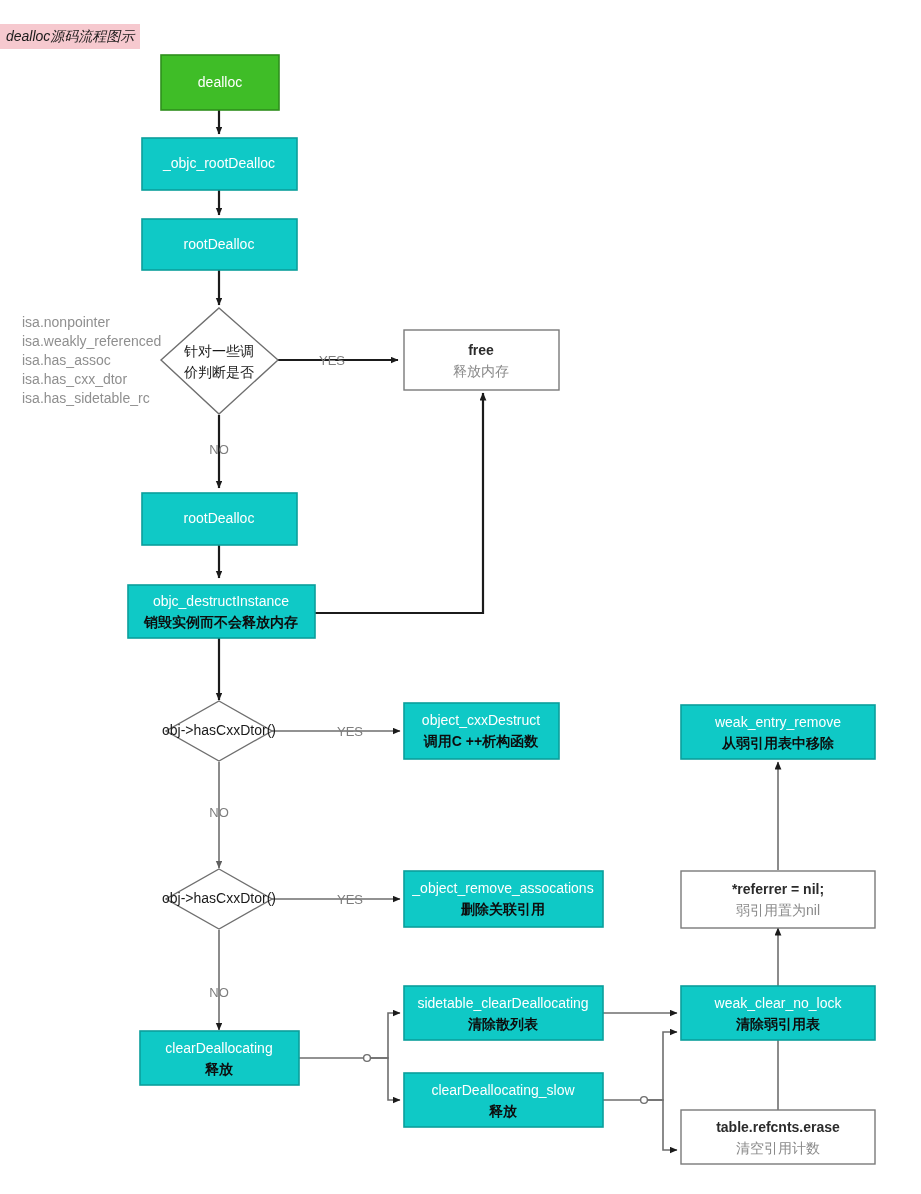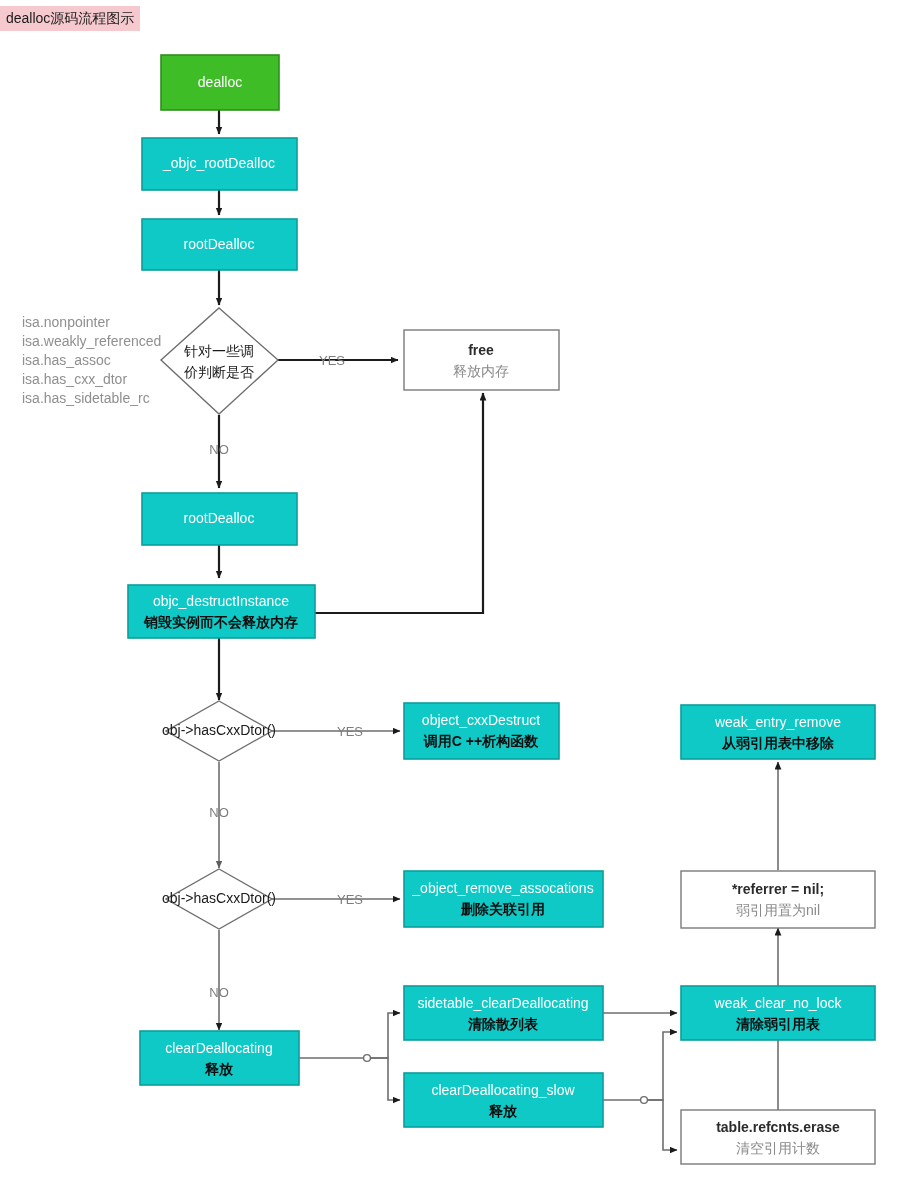--- a/index.html
+++ b/index.html
@@ -10,28 +10,29 @@
   body {
     width: 921px;
     height: 1194px;
     position: relative;
     font-family: "Liberation Sans", "DejaVu Sans", sans-serif;
     overflow: hidden;
   }
   #page-title {
     position: absolute;
     left: 0px;
-    top: 6px;
+    top: 24px;
     background: #f6c9cf;
     color: #1a1a1a;
     font-size: 14px;
     line-height: 20px;
     padding: 2px 6px 3px 6px;
     white-space: nowrap;
     letter-spacing: 0px;
+    font-style: italic;
   }
   #flow-canvas {
     position: absolute;
     left: 0;
     top: 0;
   }
   .node-text {
     font-family: "Liberation Sans", "DejaVu Sans", sans-serif;
     text-anchor: middle;
     dominant-baseline: middle;

